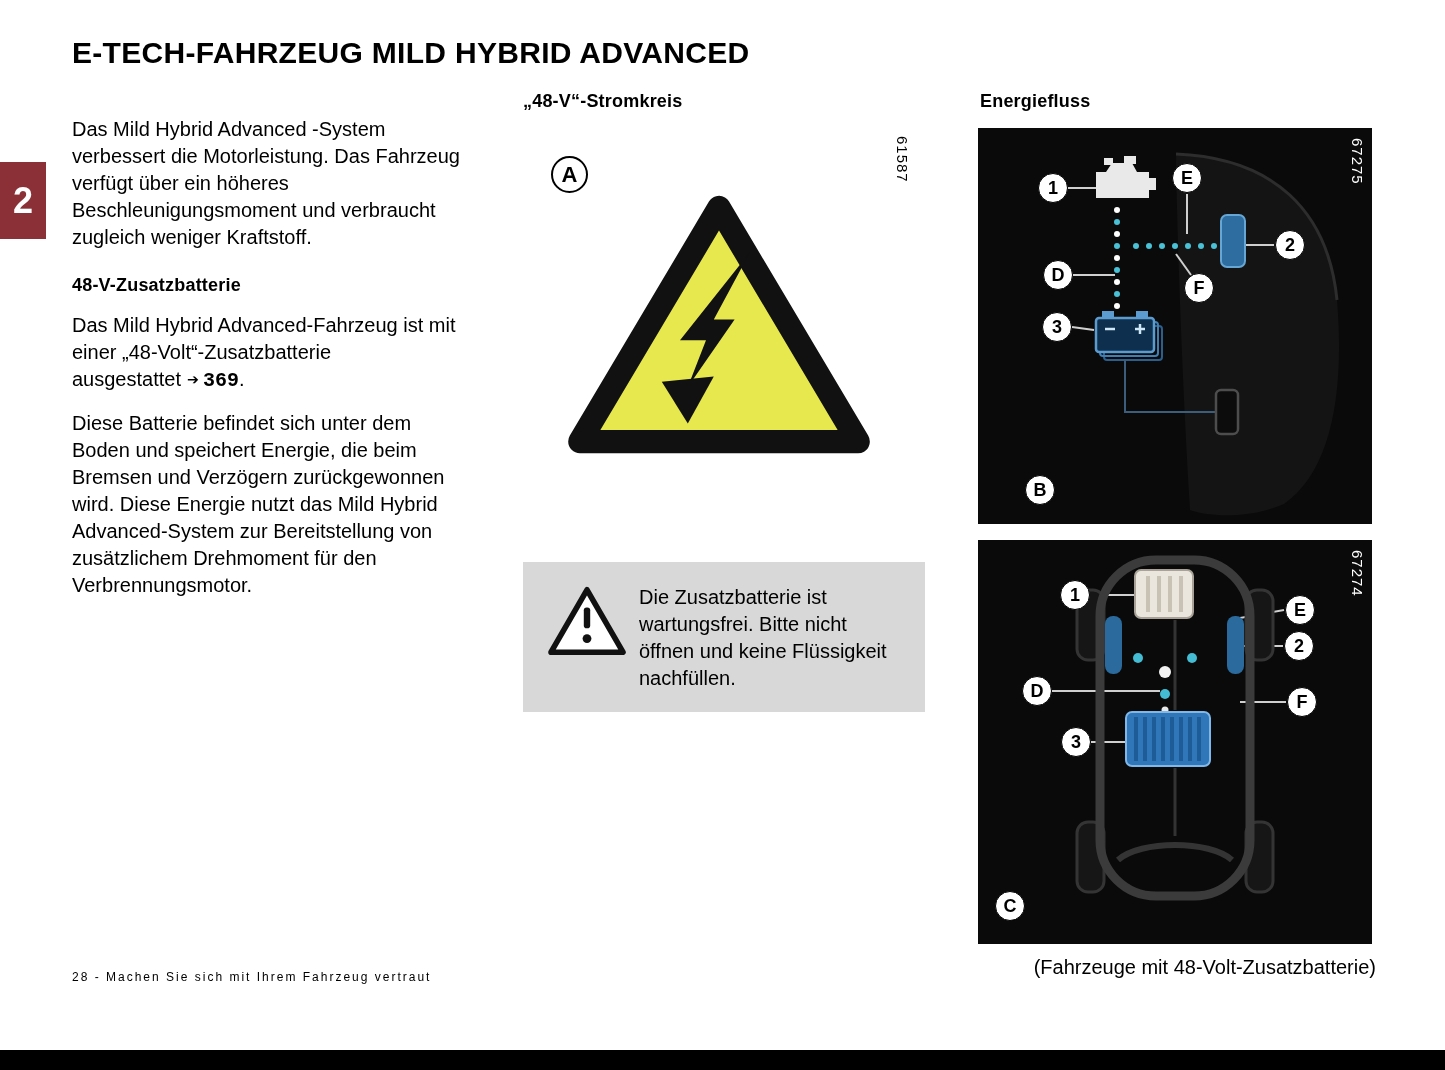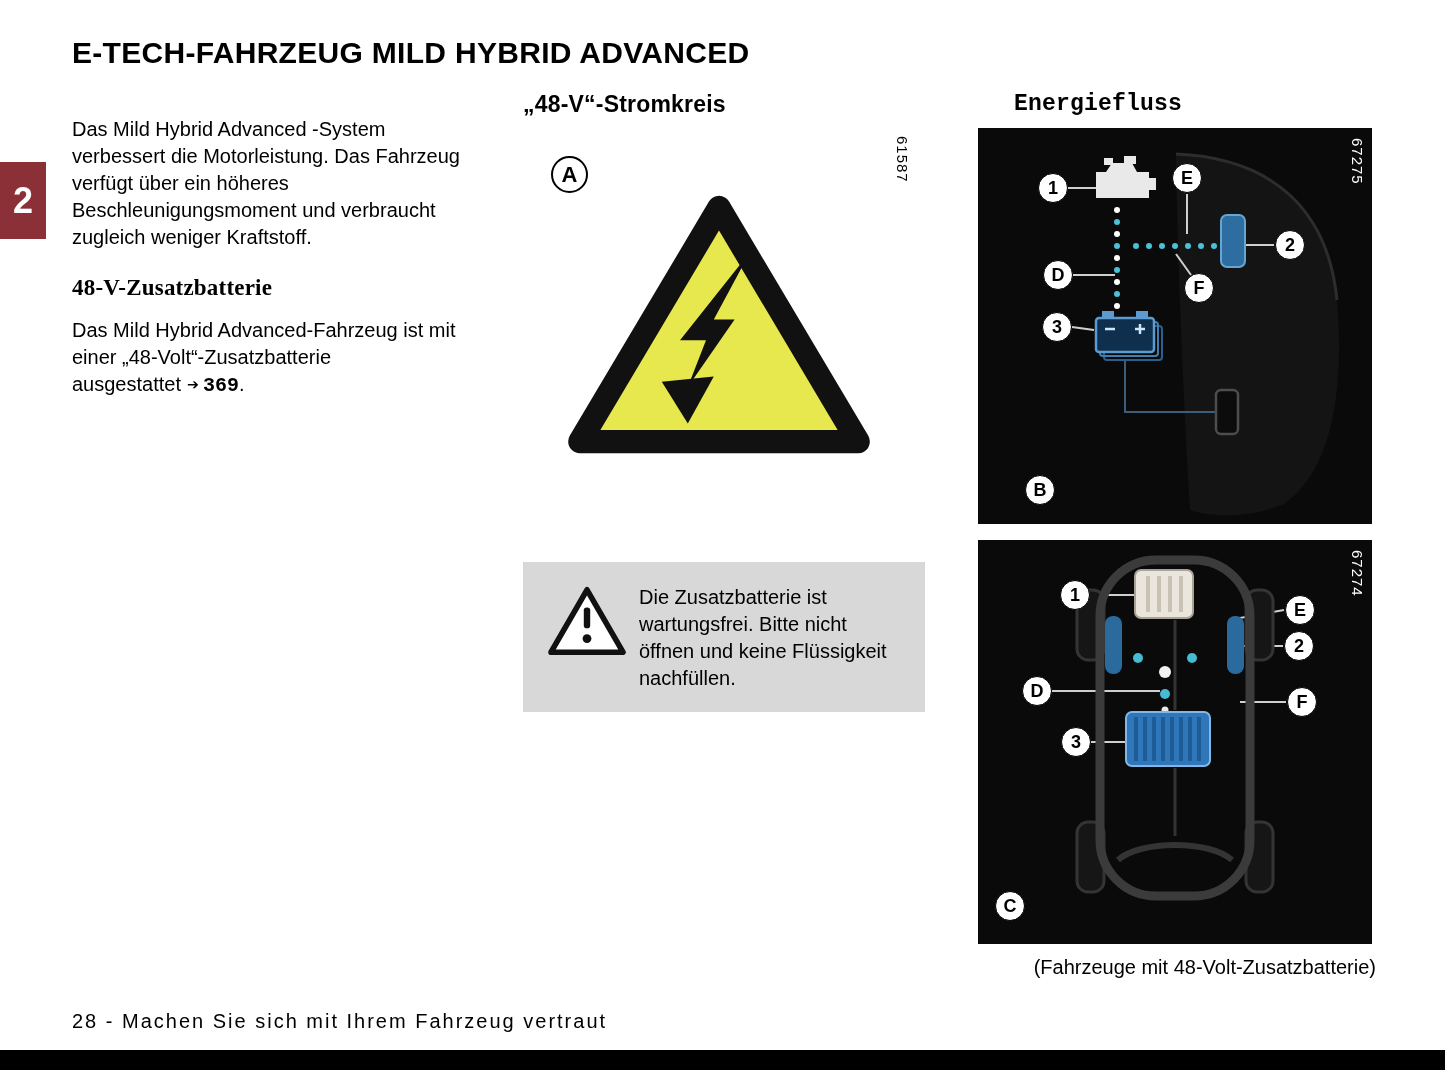--- a/index.html
+++ b/index.html
@@ -6,28 +6,28 @@
   html,body { background:#e9e9e9; }
   body { font-family:"Liberation Sans", sans-serif; color:#000; }
   .page { position:relative; width:1445px; height:1070px; background:#ffffff; overflow:hidden; margin:0 auto; }
 
   .page-title { position:absolute; left:72px; top:36px; font-size:30px; font-weight:700; letter-spacing:0.3px; }
 
   .chapter-tab { position:absolute; left:0; top:162px; width:46px; height:77px; background:#8b3036;
                  color:#fff; display:flex; align-items:center; justify-content:center;
                  font-size:36px; font-weight:700; }
 
-  .col-heading { font-size:23px; font-weight:700; letter-spacing:0.2px; }
+  .col-heading { font-size:18px; font-weight:700; letter-spacing:0.2px; }
   .body-text { font-size:20px; line-height:27px; }
 
   
   .left-col { position:absolute; left:72px; top:116px; width:402px; }
   .left-col .col-heading { margin-bottom:16px; }
   .left-col .body-text { margin-bottom:16px; }
-  .left-col .col-heading.second { margin-top:24px;font-family:Liberation Serif, serif; }
+  .left-col .col-heading.second { margin-top:24px; }
 
   .ref { font-weight:700; white-space:nowrap; margin-left:6px;font-family:Liberation Mono, monospace; }
   .ref-arrow { margin-right:4px; }
 
   
   .mid-heading { position:absolute; left:523px; top:91px; }
   .hv-figure { position:absolute; left:523px; top:128px; width:402px; height:402px; }
   .fig-label-circle { position:absolute; left:28px; top:28px; width:37px; height:37px;
                       border:2.5px solid #000; border-radius:50%; background:#fff;
                       display:flex; align-items:center; justify-content:center;
@@ -42,48 +42,49 @@
   .inline-hv { width:30px; height:27px; vertical-align:-5px; margin:0 8px; }
   .sym-a { font-weight:700; font-style:italic; margin:0 5px; font-size:21px; }
 
   .warning-box { margin-top:24px; background:#d8d8d8; padding:22px 18px 20px 24px; width:402px; }
   .warning-row { display:flex; gap:12px; align-items:flex-start; }
   .warn-icon { width:80px; height:74px; flex:0 0 auto; }
   .warn-text { margin-bottom:0 !important; }
   .warning-title { font-size:21px; font-weight:700; margin-top:14px; }
 
   
-  .right-heading { position:absolute; left:1014px; top:91px;font-family:Liberation Mono, monospace; }
+  .right-heading { position:absolute; left:980px; top:91px; }
   .diagram { position:absolute; background:#0a0a0a; }
   .diagram-1 { left:978px; top:128px; width:394px; height:396px; }
   .diagram-2 { left:978px; top:540px; width:394px; height:404px; }
   .diagram-art { position:absolute; left:0; top:0; width:100%; height:100%; }
   .callout { position:absolute; width:30px; height:30px; border-radius:50%;
              background:#fff; border:1.5px solid #000; color:#000;
              font-weight:700; font-size:18px;
              display:flex; align-items:center; justify-content:center; }
   .caption { position:absolute; left:978px; top:956px; width:398px; font-size:20px; text-align:right; }
 
-  .footer { position:absolute; left:72px; top:1010px; font-size:20px; letter-spacing:2px; }
+  .footer { position:absolute; left:72px; top:970px; font-size:12px; letter-spacing:2px; }
   .bottom-bar { position:absolute; left:0; top:1050px; width:1445px; height:20px; background:#000; }
 </style>
 </head>
 <body>
 
 <div class="page">
 
   <div class="page-title">E-TECH-FAHRZEUG MILD HYBRID ADVANCED</div>
 
   <div class="chapter-tab">2</div>
 
   <div class="left-col">
     <p class="body-text">Das Mild Hybrid Advanced -System verbessert die Motorleistung. Das Fahrzeug verfügt über ein höheres Beschleunigungsmoment und verbraucht zugleich weniger Kraftstoff.</p>
 
     <div class="col-heading second">48-V-Zusatzbatterie</div>
     <p class="body-text"><span>Das Mild Hybrid Advanced-Fahrzeug ist mit einer „48-Volt“-Zusatzbatterie ausgestattet</span><span class="ref"><span class="ref-arrow">➔</span><span>369</span></span><span>.</span></p>
+    <p class="body-text">Diese Batterie befindet sich unter dem Boden und speichert Energie, die beim Bremsen und Verzögern zurückgewonnen wird. Diese Energie nutzt das Mild Hybrid Advanced-System zur Bereitstellung von zusätzlichem Drehmoment für den Verbrennungsmotor.</p>
   </div>
 
   <div class="col-heading mid-heading">„48-V“-Stromkreis</div>
 
   <div class="hv-figure">
     <div class="fig-label-circle">A</div>
     <div class="fig-id fig-id--dark">61587</div>
     <svg class="hv-triangle-svg" viewBox="0 0 120 106">
       <path d="M60,9 L113.5,99 L6.5,99 Z" fill="#e7e74e" stroke="#111" stroke-width="9" stroke-linejoin="round"></path>
       <polygon points="72,26 45,60 55,60 48,78 66,52 58,52" fill="#111"></polygon>

